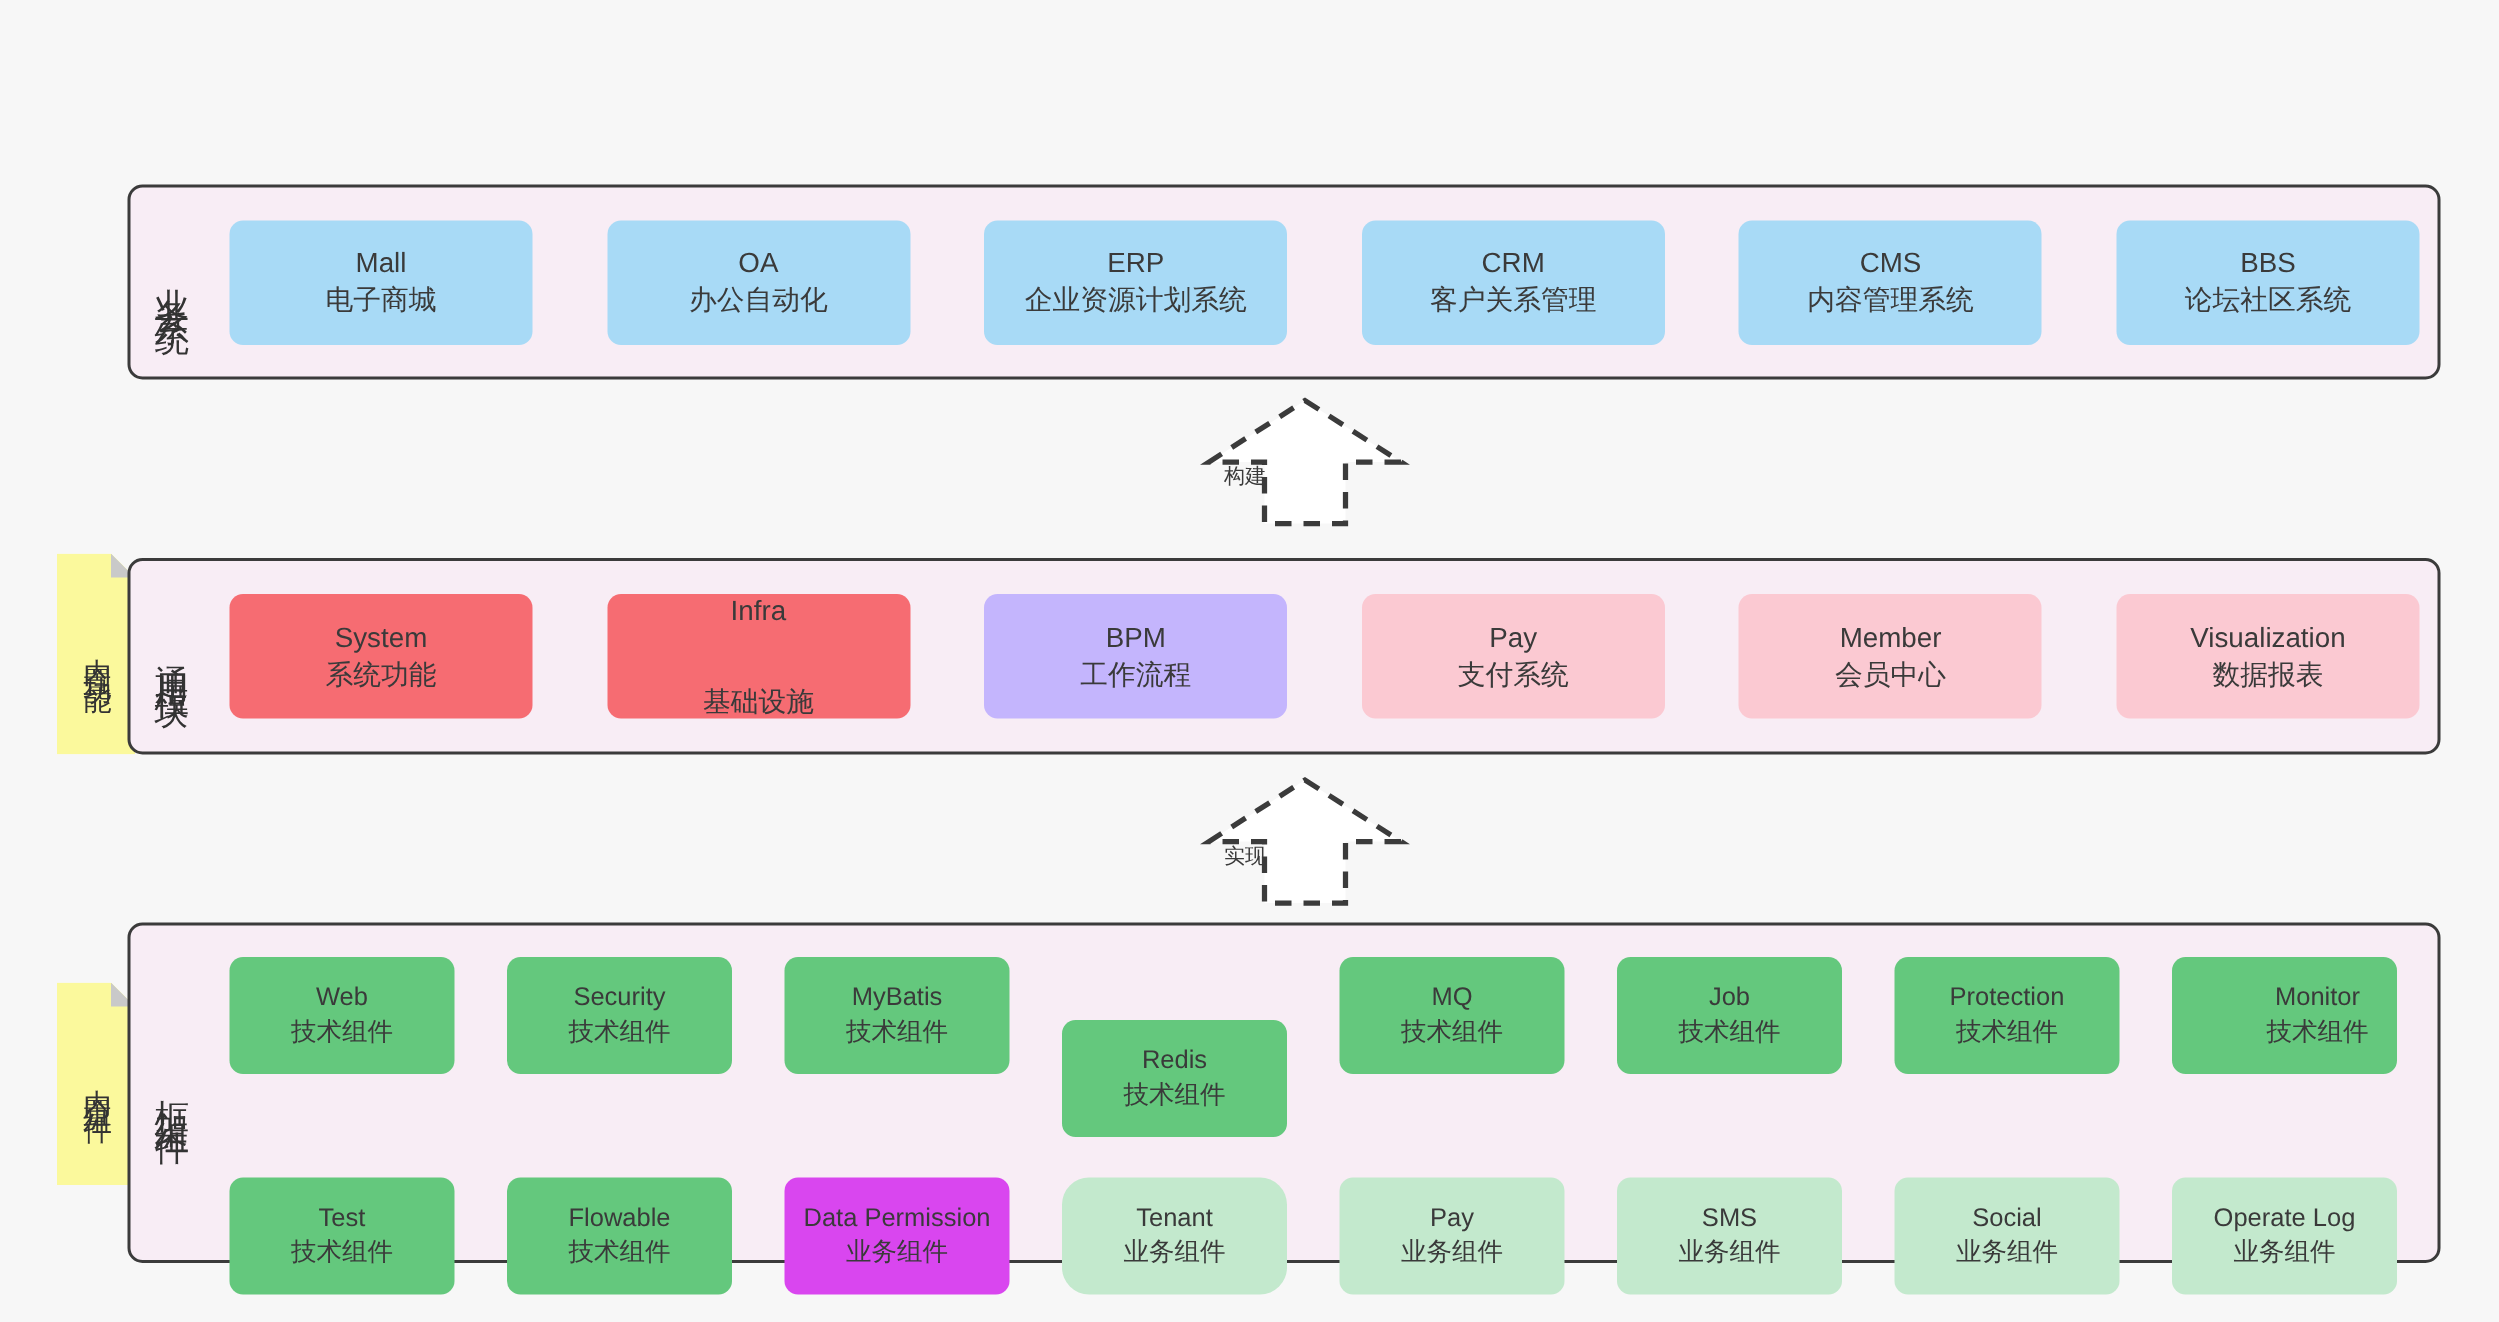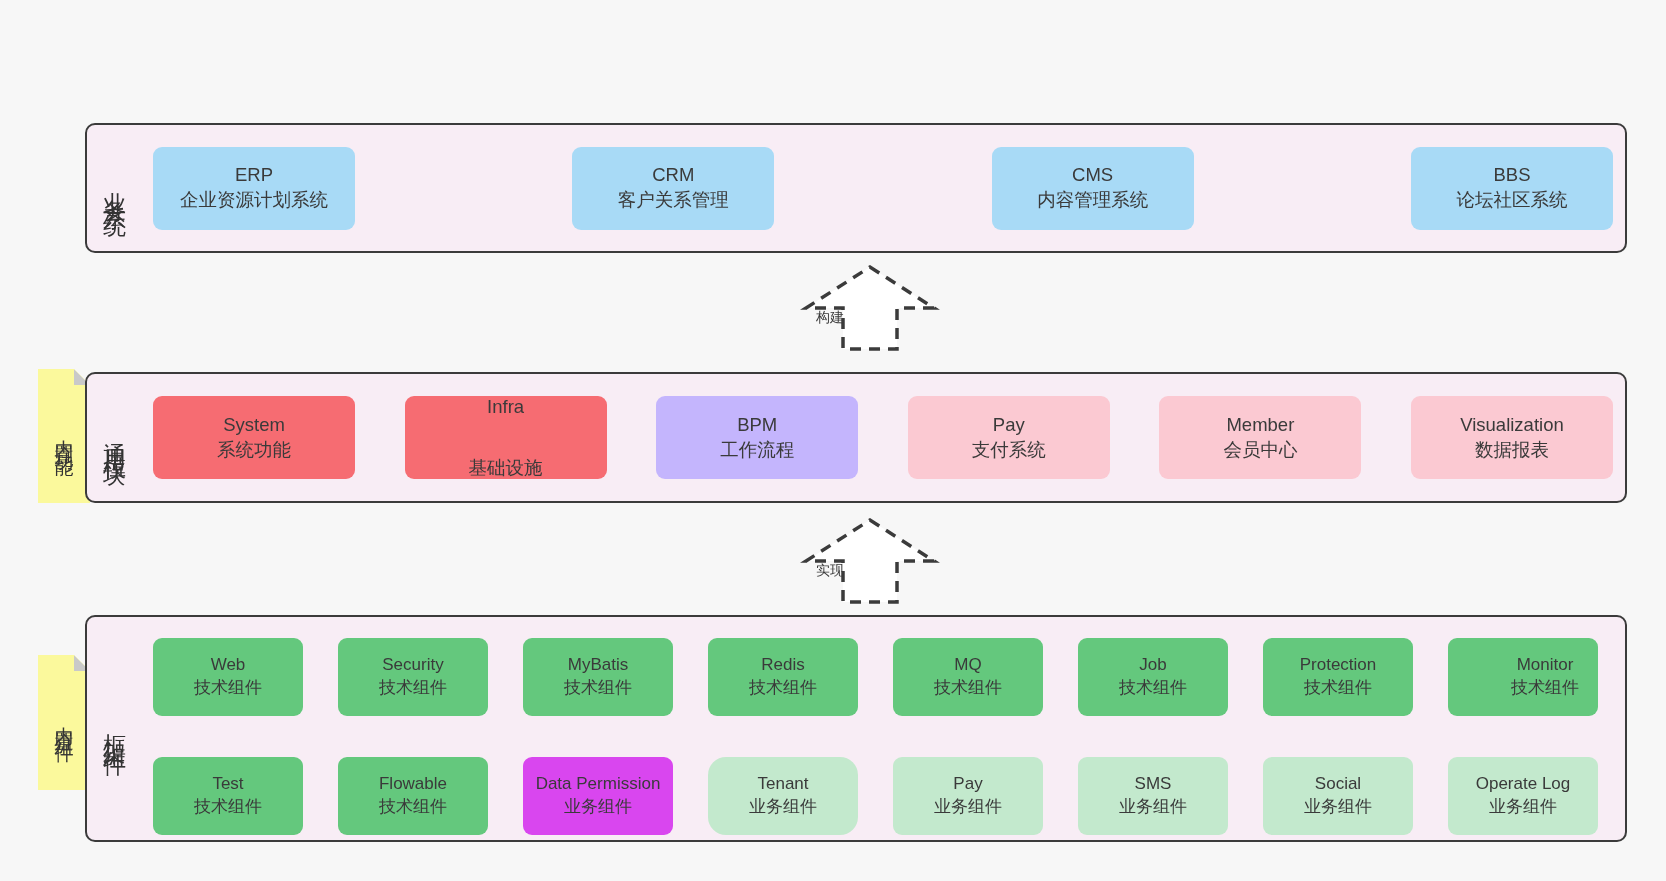--- a/index.html
+++ b/index.html
@@ -46,20 +46,28 @@
       <div class="sticky-label">内置功能</div>
     </div>
     <div class="sticky" style="top: 655px; height: 135px; background: rgb(251, 249, 156);">
       <div class="sticky-fold" style="border-left-color: rgb(201, 201, 201);"></div>
       <div class="sticky-label">内置组件</div>
     </div>
     <div class="band" style="top: 123px; height: 130px; background: rgb(248, 237, 245); border-color: rgb(59, 59, 59);">
       <div class="band-label">业务系统</div>
       <div class="nodes" style="padding: 0px 12px 0px 66px;">
         <div class="node size-l" style="background: rgb(168, 218, 246);">
+          <div class="box-title">Mall</div>
+          <div class="box-subtitle">电子商城</div>
+        </div>
+        <div class="node size-l" style="background: rgb(168, 218, 246);">
+          <div class="box-title">OA</div>
+          <div class="box-subtitle">办公自动化</div>
+        </div>
+        <div class="node size-l" style="background: rgb(168, 218, 246);">
           <div class="box-title">ERP</div>
           <div class="box-subtitle">企业资源计划系统</div>
         </div>
         <div class="node size-l" style="background: rgb(168, 218, 246);">
           <div class="box-title">CRM</div>
           <div class="box-subtitle">客户关系管理</div>
         </div>
         <div class="node size-l" style="background: rgb(168, 218, 246);">
           <div class="box-title">CMS</div>
           <div class="box-subtitle">内容管理系统</div>
@@ -94,35 +102,35 @@
           <div class="box-subtitle">会员中心</div>
         </div>
         <div class="node size-l" style="background: rgb(251, 201, 210);">
           <div class="box-title">Visualization</div>
           <div class="box-subtitle">数据报表</div>
         </div>
       </div>
     </div>
     <div class="band" style="top: 615px; height: 227px; background: rgb(248, 237, 245); border-color: rgb(59, 59, 59);">
       <div class="band-label">框架组件</div>
-      <div class="rows" style="padding: 21px 27px 0px 66px; gap: 41px;">
+      <div class="rows" style="padding: 21px 27px 0px 66px; gap: 27px;">
         <div class="row">
           <div class="node size-s" style="background: rgb(100, 200, 125);">
             <div class="box-title">Web</div>
             <div class="box-subtitle">技术组件</div>
           </div>
           <div class="node size-s" style="background: rgb(100, 200, 125);">
             <div class="box-title">Security</div>
             <div class="box-subtitle">技术组件</div>
           </div>
           <div class="node size-s" style="background: rgb(100, 200, 125);">
             <div class="box-title">MyBatis</div>
             <div class="box-subtitle">技术组件</div>
           </div>
-          <div class="node size-s" style="background: rgb(100, 200, 125);">
+          <div class="node size-s" style="background: rgb(100, 200, 125); margin-top: 42px;">
             <div class="box-title">Redis</div>
             <div class="box-subtitle">技术组件</div>
           </div>
           <div class="node size-s" style="background: rgb(100, 200, 125);">
             <div class="box-title">MQ</div>
             <div class="box-subtitle">技术组件</div>
           </div>
           <div class="node size-s" style="background: rgb(100, 200, 125);">
             <div class="box-title">Job</div>
             <div class="box-subtitle">技术组件</div>

